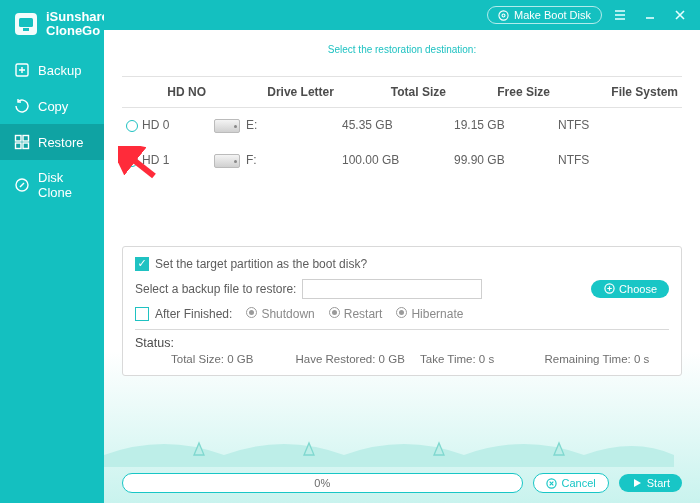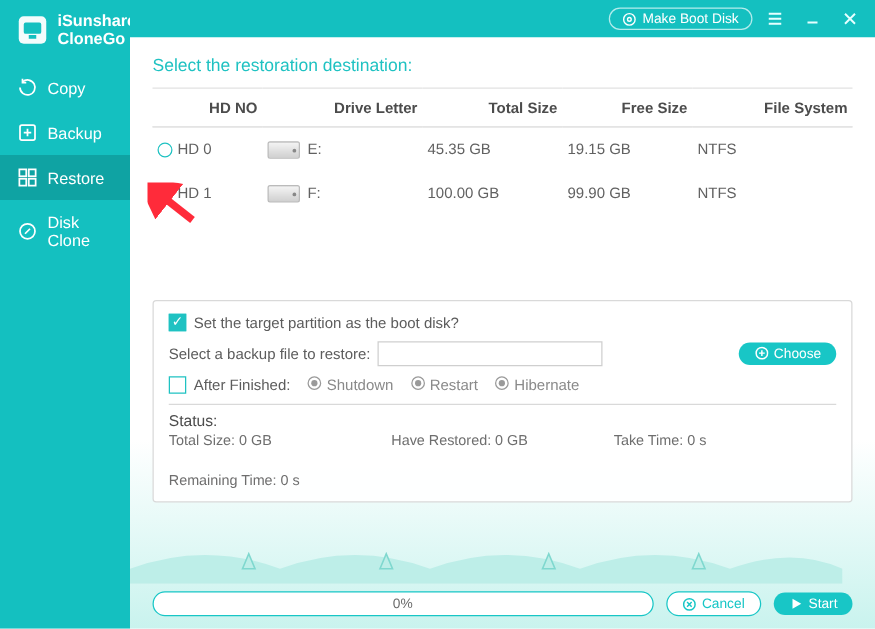--- a/index.html
+++ b/index.html
@@ -12,38 +12,38 @@
   .brand-text { font-size: 13px; line-height: 14px; font-weight: 600; margin-left: 6px; }
   .nav-item { display: flex; align-items: center; gap: 8px; padding: 10px 14px; font-size: 13px; cursor: pointer; }
   .nav-item.active { background: #0fa3a3; position: relative; }
   .nav-icon { width: 16px; height: 16px; display: inline-flex; align-items: center; justify-content: center; }
   
   .main { flex: 1; display: flex; flex-direction: column; background: #fff; position: relative; }
   .titlebar { height: 30px; background: #14c0c0; display: flex; align-items: center; justify-content: flex-end; padding: 0 8px; gap: 6px; }
   .boot-btn { border: 1px solid #b2ecec; color: #fff; background: transparent; border-radius: 12px; font-size: 11px; padding: 2px 10px; display: inline-flex; align-items: center; gap: 4px; cursor: pointer; }
   .wbtn { width: 24px; height: 24px; display: inline-flex; align-items: center; justify-content: center; color: #e5ffff; cursor: pointer; font-size: 14px; }
   .content { flex: 1; padding: 14px 18px 0 18px; background: linear-gradient(#ffffff 0%, #ffffff 68%, #c9f3ee 100%); position: relative; overflow: hidden; }
-  .heading { color: #1fc2c2; font-size: 14px; margin-bottom: 10px; }
+  .heading { color: #1fc2c2; font-size: 10px; margin-bottom: 21px; text-align: center; }
   table.drives { width: 100%; border-collapse: collapse; font-size: 12px; color: #616161; }
   table.drives th { text-align: right; font-weight: 600; color: #4c4c4c; border-top: 1px solid #e2e2e2; border-bottom: 1px solid #e2e2e2; padding: 8px 4px; }
   table.drives td { padding: 10px 4px; }
   .radio { width: 12px; height: 12px; border: 1.5px solid #1fc2c2; border-radius: 50%; display: inline-block; vertical-align: middle; margin-right: 4px; }
   .drive-icon { width: 26px; height: 14px; background: linear-gradient(#f4f4f4,#d0d0d0); border: 1px solid #bbb; border-radius: 2px; display: inline-block; vertical-align: middle; margin-right: 6px; position: relative; }
   .drive-icon::after { content: ""; position: absolute; right: 2px; top: 5px; width: 3px; height: 3px; background: #888; border-radius: 50%; }
   .panel { border: 1px solid #d9d9d9; border-radius: 3px; background: rgba(255,255,255,0.9); padding: 10px 12px; margin-top: 68px; font-size: 12px; color: #5c5c5c; }
   .row { display: flex; align-items: center; gap: 6px; margin-bottom: 8px; }
   .chk { width: 14px; height: 14px; border: 1.5px solid #1fc2c2; display: inline-flex; align-items: center; justify-content: center; font-size: 11px; color: #fff; }
   .chk.checked { background: #1fc2c2; }
   .text-input { flex: 0 0 180px; height: 20px; border: 1px solid #cfcfcf; background: #fff; }
   .pill-btn { border: none; background: #18c6c6; color: #fff; border-radius: 12px; font-size: 11px; padding: 3px 12px; display: inline-flex; align-items: center; gap: 4px; cursor: pointer; margin-left: auto; }
   .rgroup { display: inline-flex; gap: 4px; margin-left: 8px; color: #8a8a8a; }
   .rdot { width: 11px; height: 11px; border: 1.5px solid #9a9a9a; border-radius: 50%; display: inline-block; position: relative; }
   .rdot::after { content: ""; position: absolute; inset: 2px; background: #9a9a9a; border-radius: 50%; }
   .hr { border: none; border-top: 1px solid #d9d9d9; margin: 6px 0; }
-  .status-grid { display: grid; grid-template-columns: 1fr 1fr 1fr; row-gap: 20px; font-size: 11.5px; color: #6e6e6e; }
+  .status-grid { display: grid; grid-template-columns: 1fr 1fr 1fr 1fr; row-gap: 20px; font-size: 11.5px; color: #6e6e6e; margin-left: 36px; }
   .status-title { font-size: 12.5px; color: #4c4c4c; margin-bottom: 3px; }
   .footer { position: absolute; left: 18px; right: 18px; bottom: 10px; display: flex; align-items: center; gap: 10px; }
   .progress { flex: 1; height: 20px; border: 1px solid #18c6c6; border-radius: 12px; background: #fff; display: flex; align-items: center; justify-content: center; font-size: 11px; color: #6b6b6b; }
   .ghost-btn { border: 1px solid #18c6c6; background: #fff; color: #18c6c6; border-radius: 12px; font-size: 11px; padding: 3px 12px; display: inline-flex; align-items: center; gap: 4px; cursor: pointer; justify-content: center; }
   .plus-circ, .x-circ, .play-tri, .disc { display:inline-flex; width:12px; height:12px; align-items:center; justify-content:center; }
   
   .arrow { position: absolute; left: 118px; top: 146px; pointer-events: none; }
   .hills { position:absolute; left:0; right:0; bottom:36px; height:40px; }
 </style>
 </head>
@@ -59,34 +59,34 @@
         <rect x="11" y="18" width="6" height="3" fill="#14c0c0"></rect>
       </svg>
       <div class="brand-text">
         <div>iSunshare</div>
         <div>CloneGo</div>
       </div>
     </div>
     <div class="nav-item">
       <span class="nav-icon">
         <svg width="16" height="16" viewBox="0 0 16 16" fill="none" stroke="#fff" stroke-width="1.4">
+            <rect x="2" y="2" width="12" height="12" rx="1.5"></rect>
+            <path d="M8 5v6M5 8h6"></path>
+          </svg>
+      </span>
+      <span>Backup</span>
+    </div>
+    <div class="nav-item">
+      <span class="nav-icon">
+        <svg width="16" height="16" viewBox="0 0 16 16" fill="none" stroke="#fff" stroke-width="1.4">
             <path d="M2 8a6 6 0 1 0 2-4.5"></path>
             <path d="M4 1v3h3"></path>
           </svg>
       </span>
       <span>Copy</span>
-    </div>
-    <div class="nav-item">
-      <span class="nav-icon">
-        <svg width="16" height="16" viewBox="0 0 16 16" fill="none" stroke="#fff" stroke-width="1.4">
-            <rect x="2" y="2" width="12" height="12" rx="1.5"></rect>
-            <path d="M8 5v6M5 8h6"></path>
-          </svg>
-      </span>
-      <span>Backup</span>
     </div>
     <div class="nav-item active">
       <span class="nav-icon">
         <svg width="16" height="16" viewBox="0 0 16 16" fill="none" stroke="#fff" stroke-width="1.4">
             <rect x="1.5" y="1.5" width="5.5" height="5.5"></rect>
             <rect x="9" y="1.5" width="5.5" height="5.5"></rect>
             <rect x="1.5" y="9" width="5.5" height="5.5"></rect>
             <rect x="9" y="9" width="5.5" height="5.5"></rect>
           </svg>
       </span>

